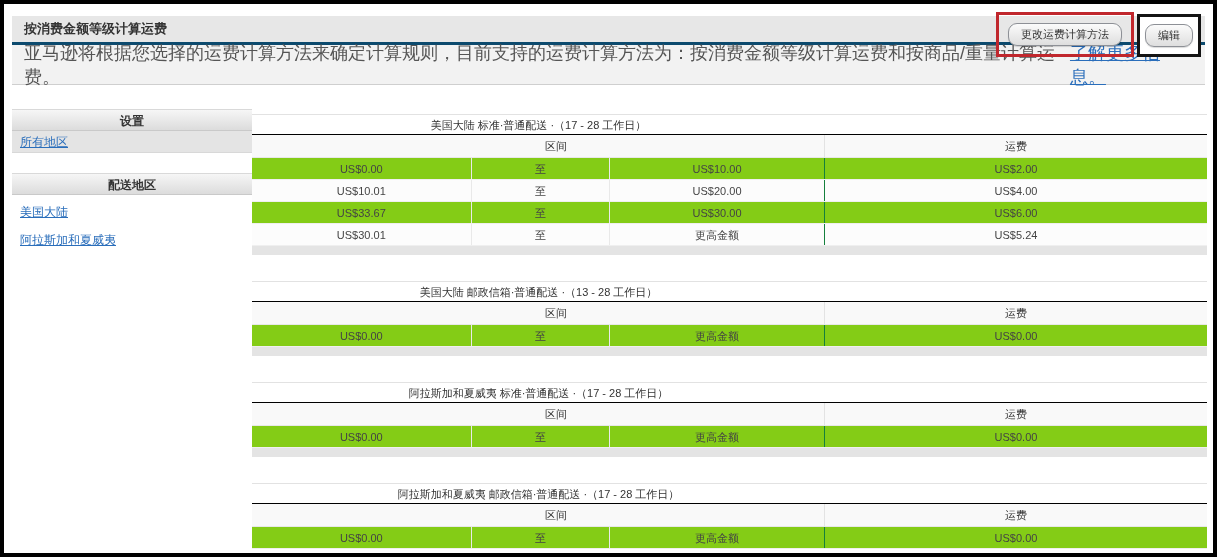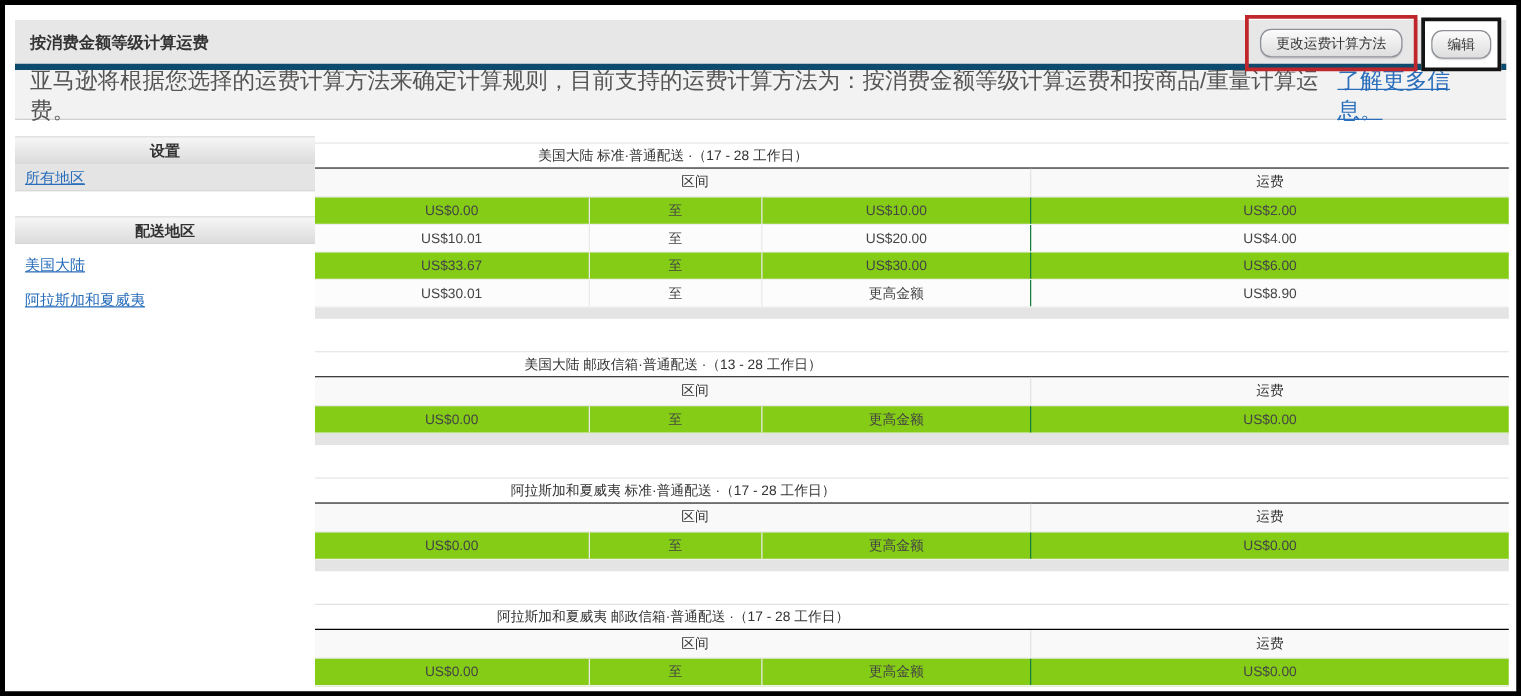--- a/index.html
+++ b/index.html
@@ -1,21 +1,21 @@
 <!DOCTYPE html>
 <html><head>
 <meta charset="utf-8">
 <style>
   * { margin:0; padding:0; box-sizing:border-box; }
   html,body { width:1217px; height:557px; background:#fff; font-family:"Liberation Sans","DejaVu Sans",sans-serif; }
   .frame { position:absolute; left:0; top:0; width:1217px; height:557px; border:4px solid #000; background:#fff; overflow:hidden; }
 
   
   .pagehead { position:absolute; left:8px; top:12px; right:8px; height:76px; }
-  .titlebar { height:40px; background:#e7e7e7; border-bottom:5px solid #0c4a6e; display:flex; align-items:center; padding:0 12px; }
+  .titlebar { height:29px; background:#e7e7e7; border-bottom:3px solid #0c4a6e; display:flex; align-items:center; padding:0 12px; }
   .page-title { font-size:13px; font-weight:bold; color:#333; }
   .descbar { height:40px; background:#f2f2f2; border-bottom:1px solid #cfcfcf; display:flex; align-items:center; padding:0 12px; font-size:18px; color:#555; }
   .descbar a { color:#2a6ebb; text-decoration:underline; margin-left:4px; cursor:pointer; }
 
   .toolbar { position:absolute; right:4px; top:-4px; display:flex; align-items:flex-end; }
   .anno-red  { border:3px solid #c0272d; padding:8px 9px; margin-right:3px; }
   .anno-black{ border:3px solid #141414; padding:7px 5px; background:#fff; }
   .btn { display:inline-block; font-size:11px; color:#333; background:linear-gradient(#fbfbfb,#dedede); border:1px solid #8d9096; border-radius:9px; padding:3px 12px; white-space:nowrap; cursor:pointer; box-shadow:0 1px 1px rgba(0,0,0,.15); }
 
   
@@ -116,21 +116,21 @@
     <div class="cell c1">US$33.67</div>
     <div class="cell c2">至</div>
     <div class="cell c3">US$30.00</div>
     <div class="cell c4">US$6.00</div>
   </div>
 
   <div class="t-row even">
     <div class="cell c1">US$30.01</div>
     <div class="cell c2">至</div>
     <div class="cell c3">更高金额</div>
-    <div class="cell c4">US$8.90</div>
+    <div class="cell c4">US$5.24</div>
   </div>
 </div>
     <div class="t-sep"></div>
   </section>
 
   <section class="rate-table">
     <div class="t-title">
       <span class="t-title-text">美国大陆 邮政信箱·普通配送 ·（13 - 28 工作日）</span>
     </div>
     <div class="t-head">

